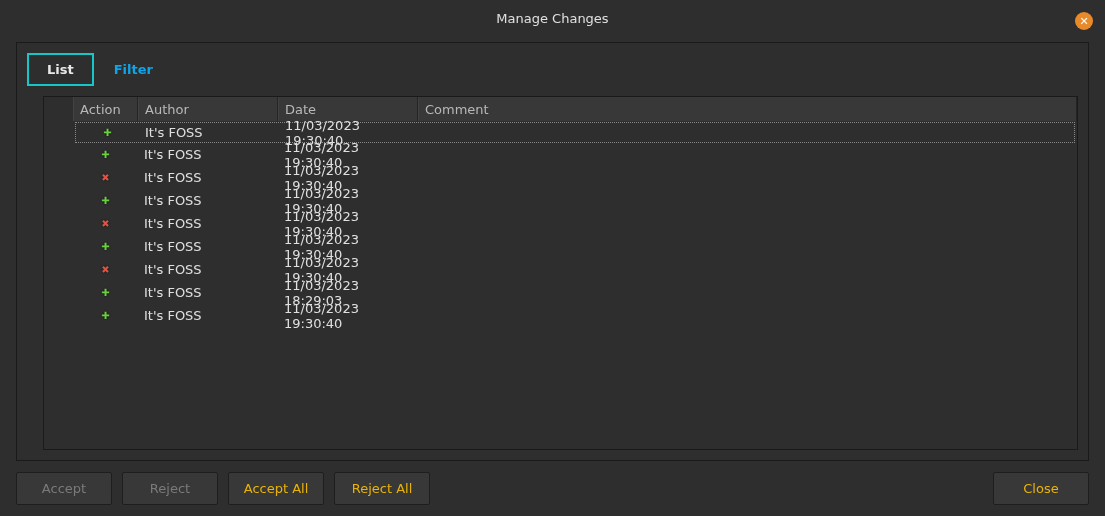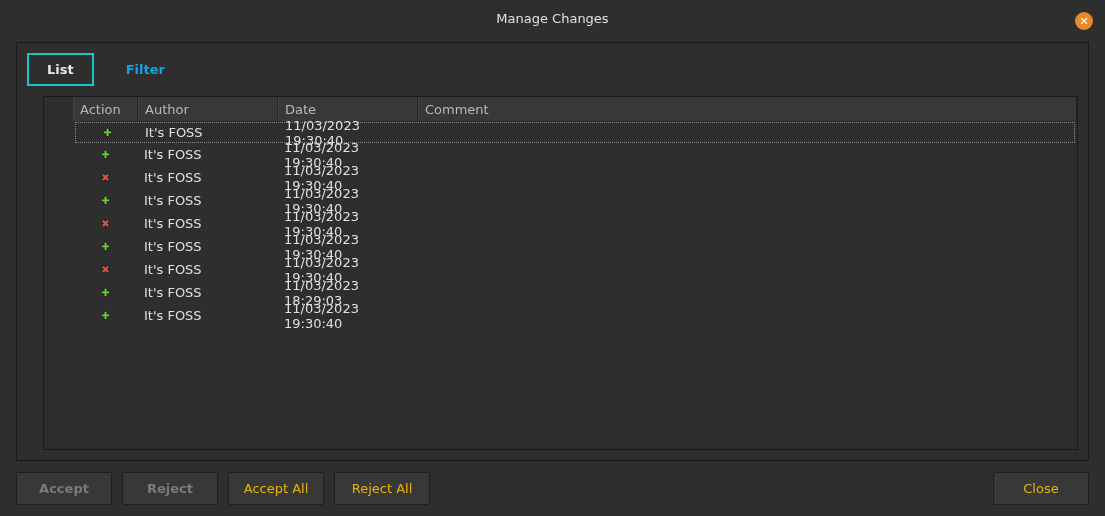--- a/index.html
+++ b/index.html
@@ -56,21 +56,21 @@
       flex: 1;
       margin: 6px 16px 0 16px;
       border: 1px solid #1a1a1a;
       background: #2e2e2e;
       display: flex;
       flex-direction: column;
     }
     .tabs {
       display: flex;
       padding: 10px 10px 10px 10px;
-      gap: 12px;
+      gap: 0;
     }
     .tab {
       padding: 7px 18px;
       color: #0ea5e9;
       cursor: pointer;
       font-weight: bold;
       font-size: 13px;
     }
     .tab.active {
       border: 2px solid #17c7c7;
@@ -158,21 +158,20 @@
       padding: 8px 0;
       font-size: 13px;
       cursor: pointer;
       border-radius: 2px;
       text-align: center;
       width: 96px;
     }
     .btn.disabled {
       color: #7a7a7a;
       cursor: default;
-      font-weight: bold;
     }
     .footer-spacer {
       flex: 1;
     }
   </style>
 </head>
 <body>
 
 <div class="window">
   <div class="titlebar">

